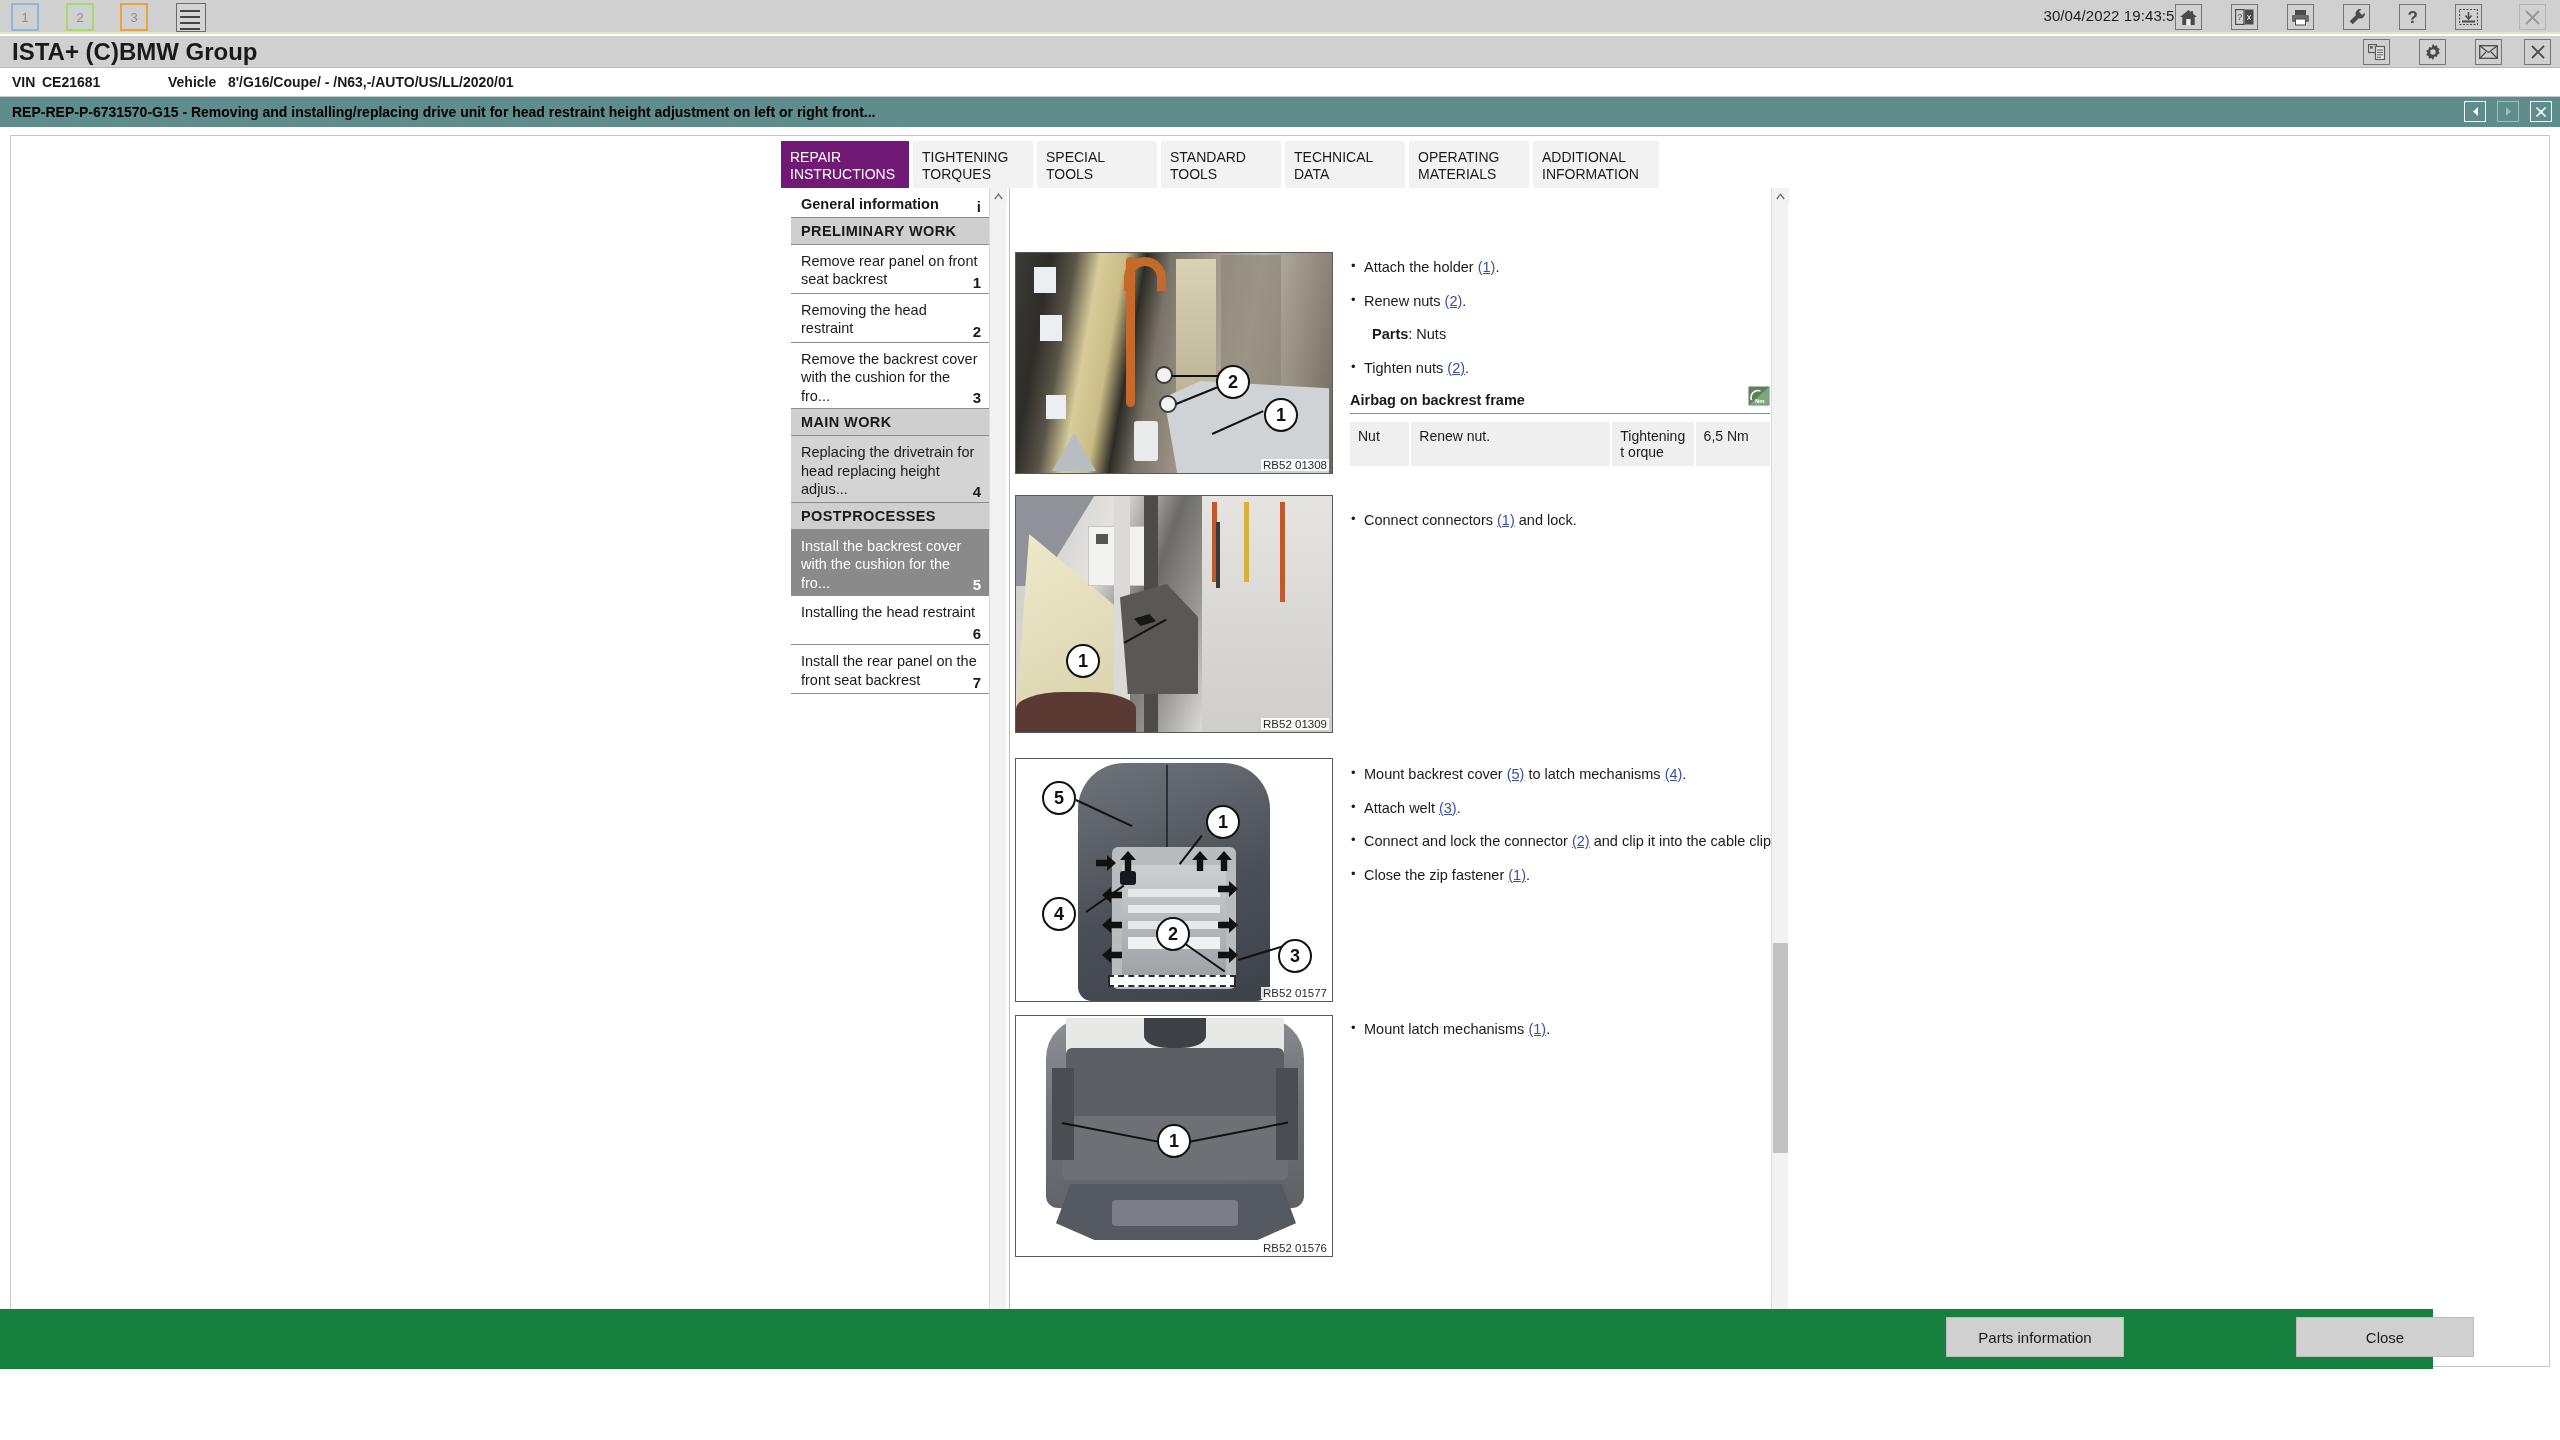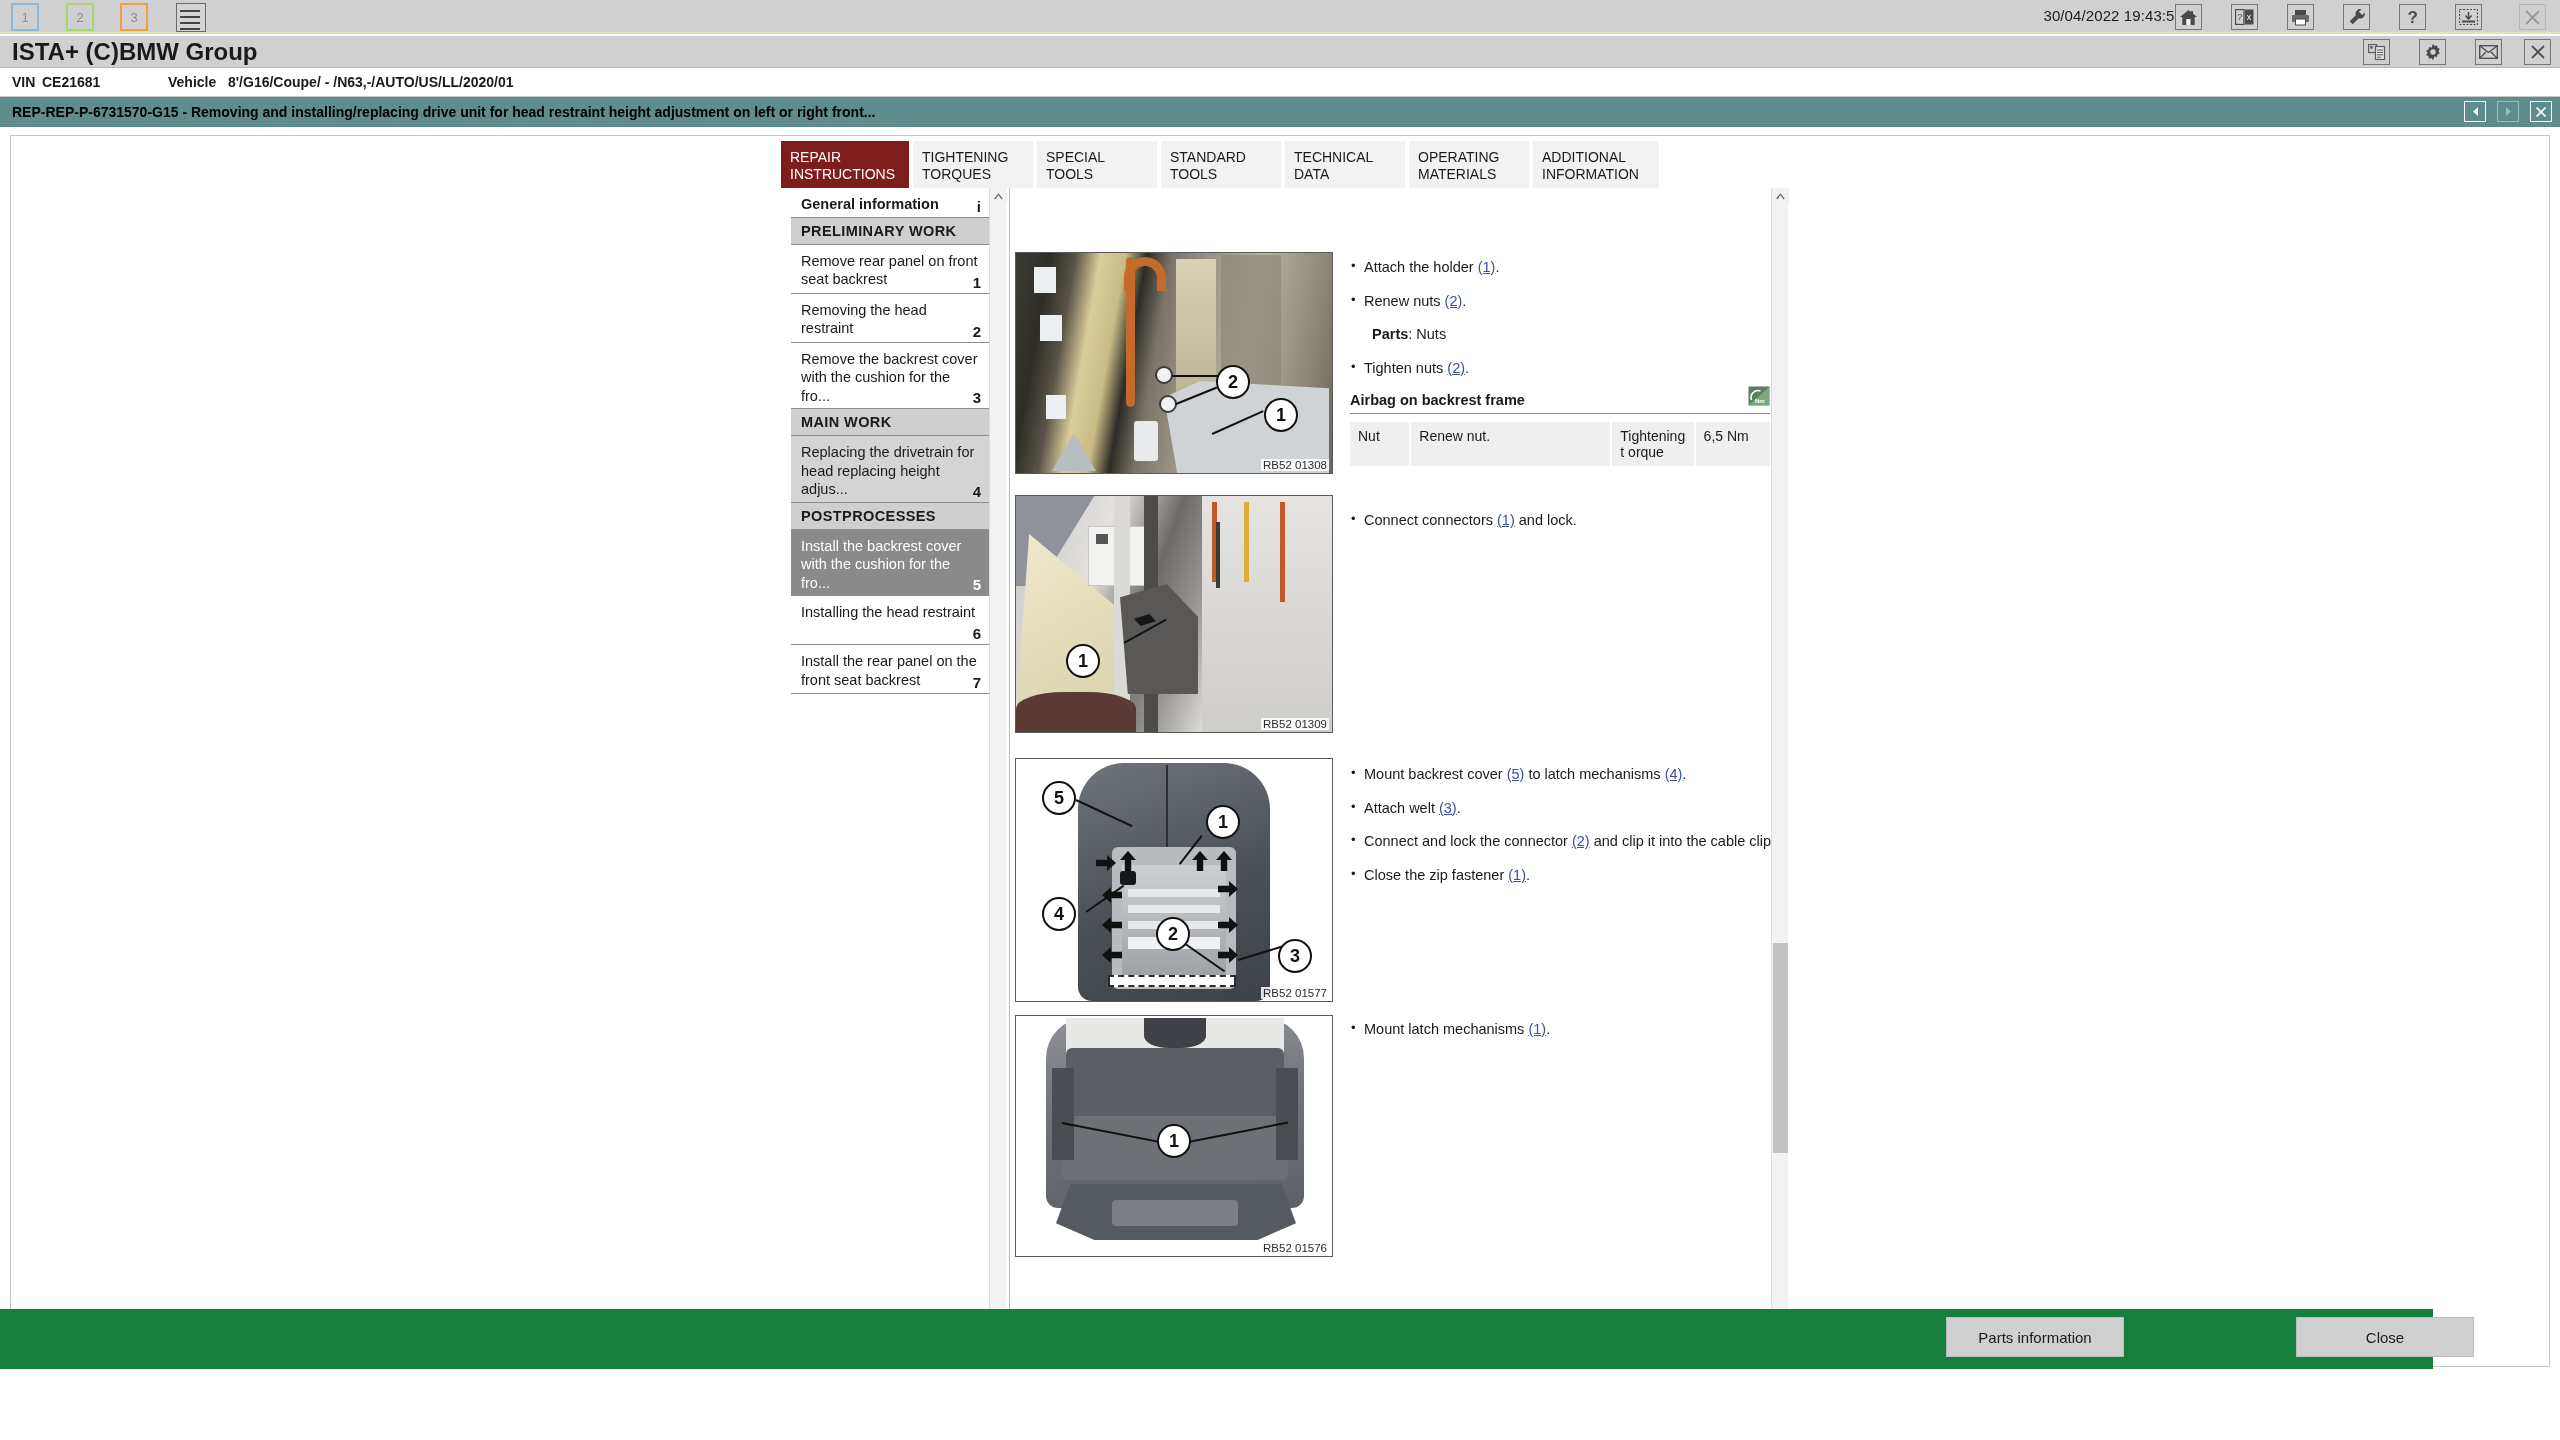--- a/index.html
+++ b/index.html
@@ -106,21 +106,21 @@
   #tabs {
     position: absolute; left: 770px; top: 0px; width: 880px; height: 52px;
   }
   .tab {
     position: absolute; top: 5px; height: 47px;
     background: #f2f2f2;
     font-size: 14px; color: #1a1a1a; line-height: 1.22;
     padding: 8px 9px 0 9px; cursor: pointer;
     border-right: 2px solid #ffffff;
   }
-  .tab.active { background: #7f1d1d; color: #ffffff; }
+  .tab.active { background: #701a75; color: #ffffff; }
 
   
   #sidebar {
     position: absolute; left: 780px; top: 52px; width: 218px; height: 1155px;
     background: #ffffff; overflow: hidden;
   }
   .nav-item {
     position: relative; width: 198px;
     border-bottom: 1px solid #8c8c8c;
     background: #ffffff; cursor: pointer;

